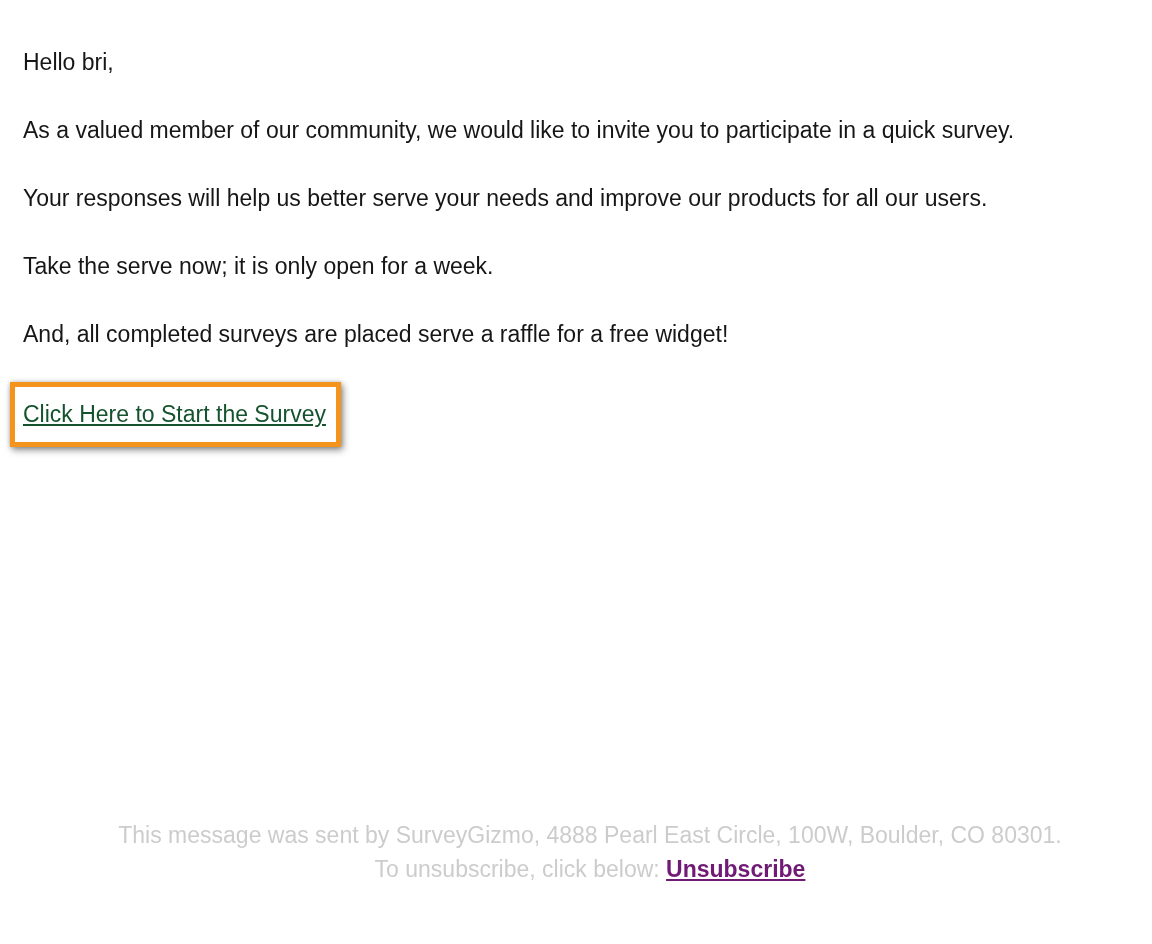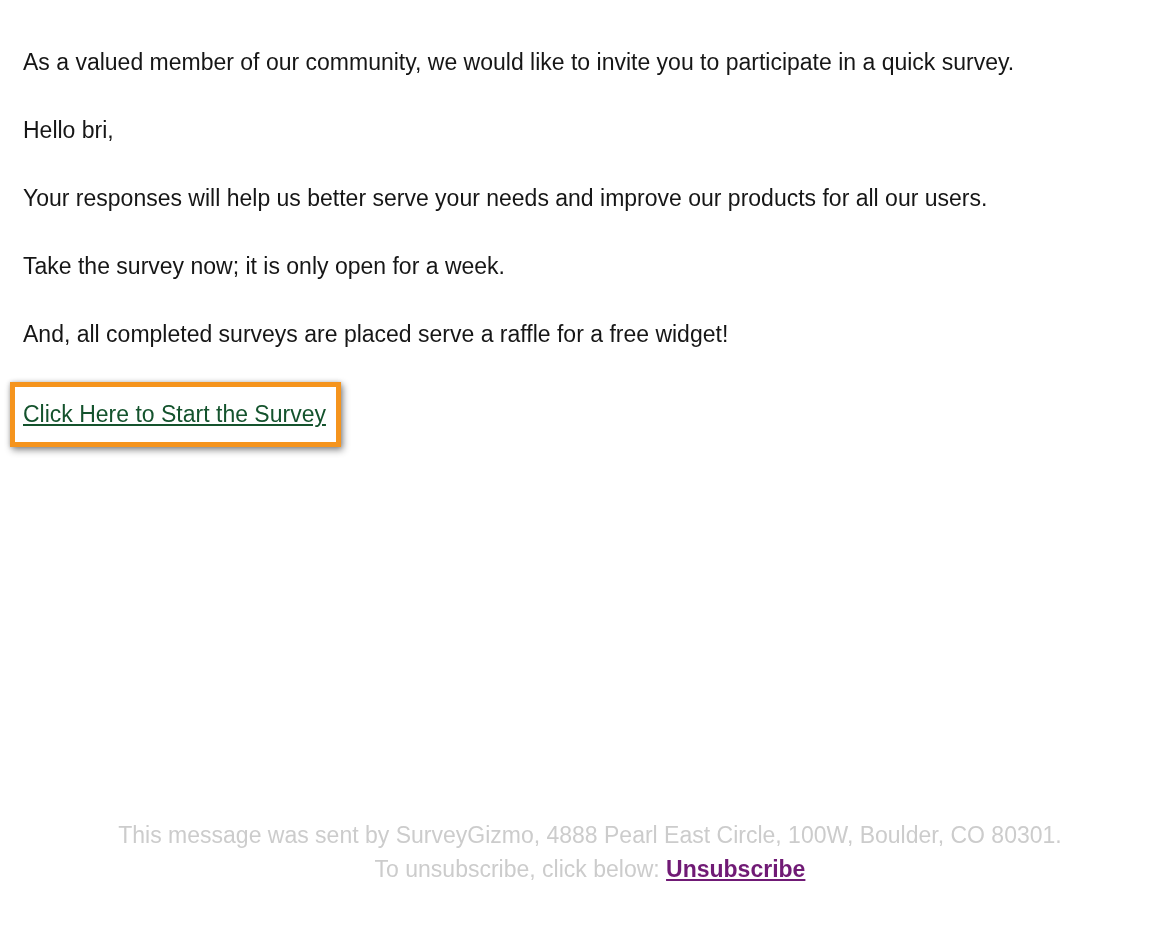--- a/index.html
+++ b/index.html
@@ -60,27 +60,27 @@
     font-weight: 700;
     text-decoration: underline;
     cursor: pointer;
   }
 </style>
 </head>
 <body>
 
 <div class="email-body">
 
+  <p>Hello bri,</p>
+
   <p>As a valued member of our community, we would like to invite you to participate in a quick survey.</p>
-
-  <p>Hello bri,</p>
 
   <p>Your responses will help us better serve your needs and improve our products for all our users.</p>
 
-  <p>Take the survey now; it is only open for a week.</p>
+  <p>Take the serve now; it is only open for a week.</p>
 
 
   <p>And, all completed surveys are placed serve a raffle for a free widget!</p>
 
   <div class="survey-link-box">
     <a class="survey-link">Click Here to Start the Survey</a>
   </div>
 
 
 

